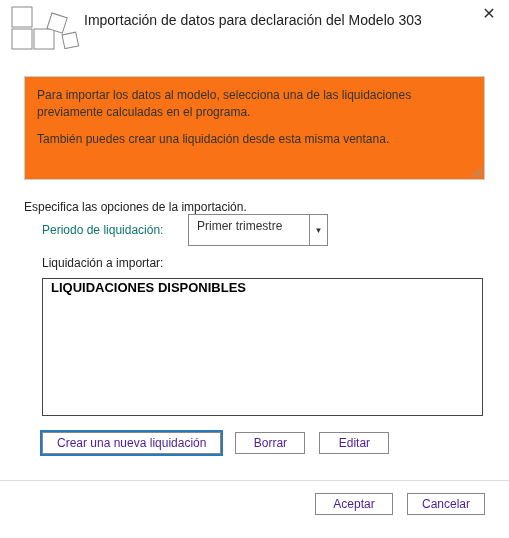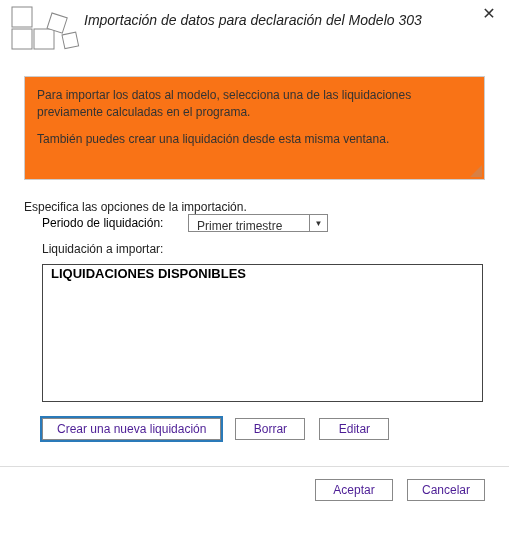--- a/index.html
+++ b/index.html
@@ -35,21 +35,20 @@
     }
     .titlebar-icon svg {
       width: 100%;
       height: 100%;
     }
     .titlebar-title {
       font-size: 14px;
       color: #222;
       margin-left: 4px;
       margin-top: -18px;
-      font-style: italic;
     }
     .close-btn {
       position: absolute;
       right: 10px;
       top: 4px;
       width: 20px;
       height: 20px;
       font-size: 16px;
       line-height: 16px;
       text-align: center;
@@ -94,34 +93,34 @@
       color: #222;
     }
     .form-row {
       display: flex;
       align-items: center;
       margin-left: 18px;
       margin-bottom: 10px;
     }
     .form-label {
       font-size: 12px;
-      color: #000000;
+      color: #0f766e;
       margin-right: 8px;
       min-width: 138px;
     }
     .form-label-single {
       font-size: 12px;
       color: #222;
       margin-left: 18px;
       margin-bottom: 8px;
     }
     .combo {
       display: flex;
       align-items: stretch;
-      height: 18px;
+      height: 32px;
       border: 1px solid #888;
       background: #fff;
     }
     .combo-text {
       padding: 2px 8px;
       font-size: 12px;
       min-width: 120px;
       line-height: 18px;
     }
     .combo-arrow {

